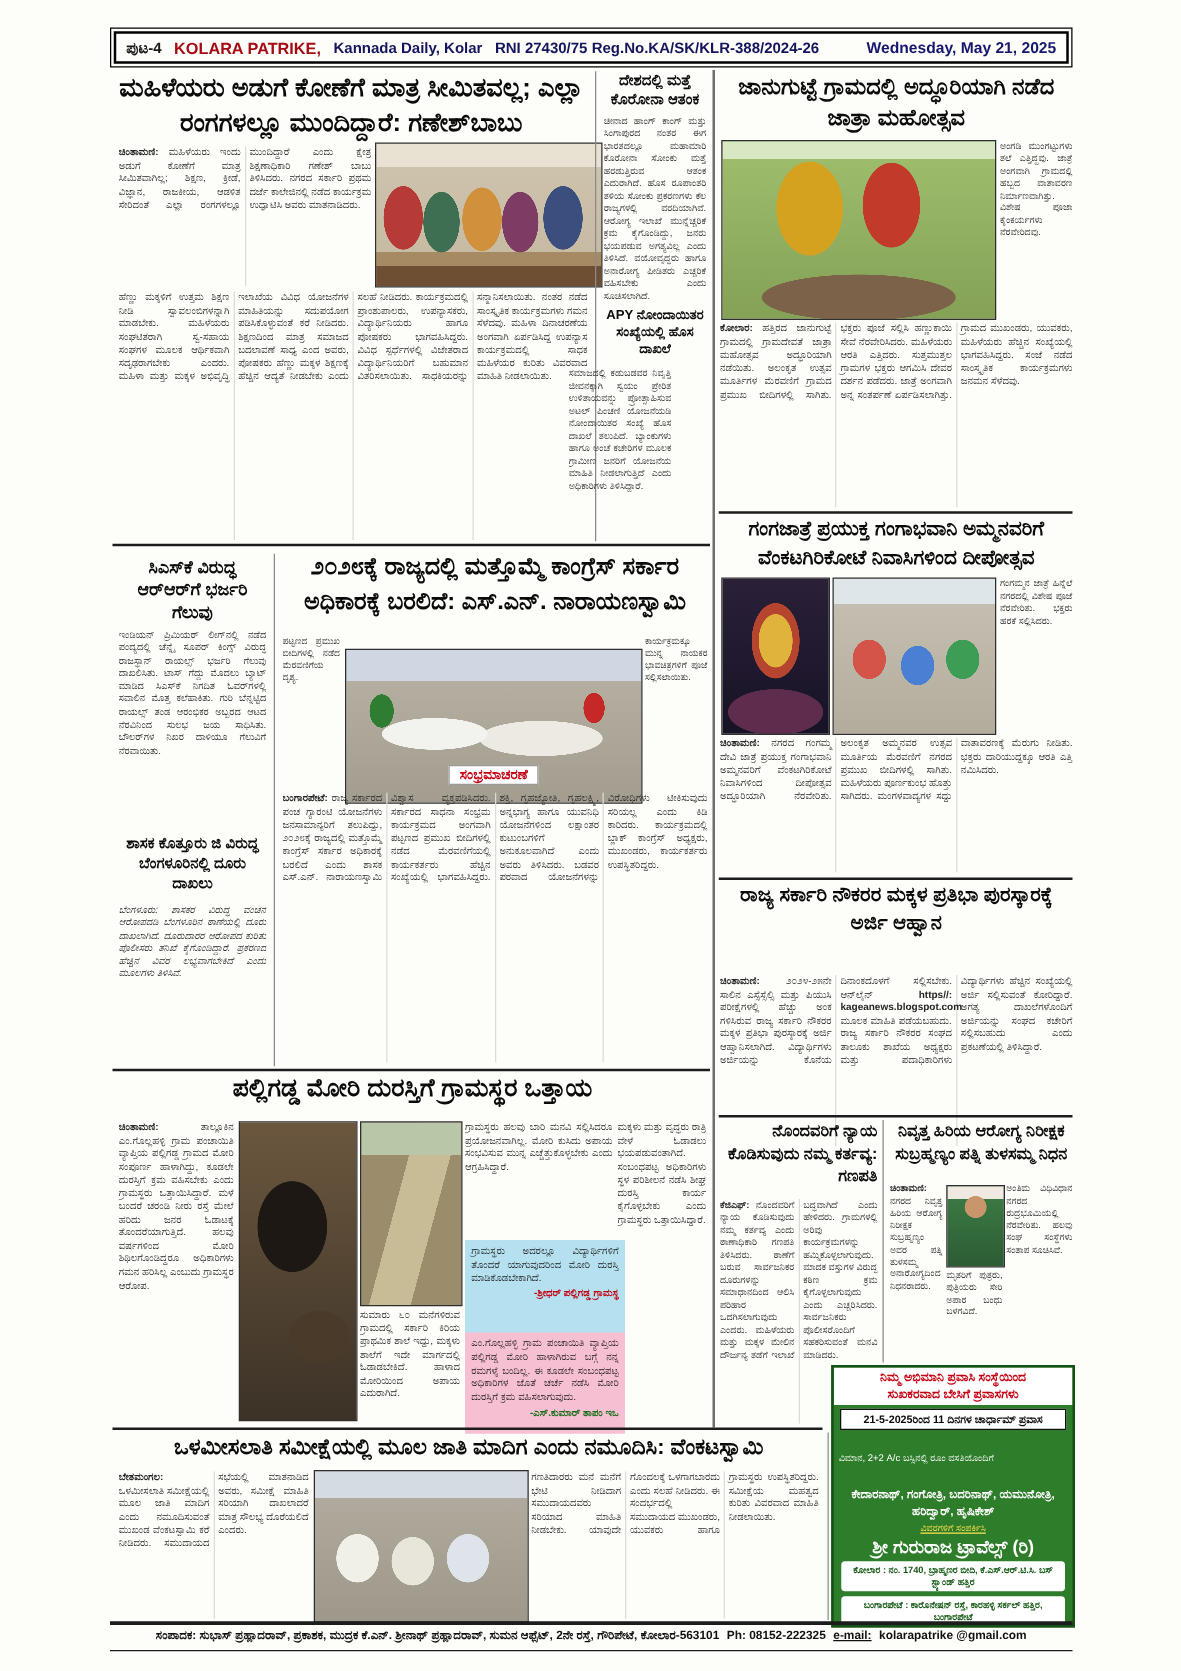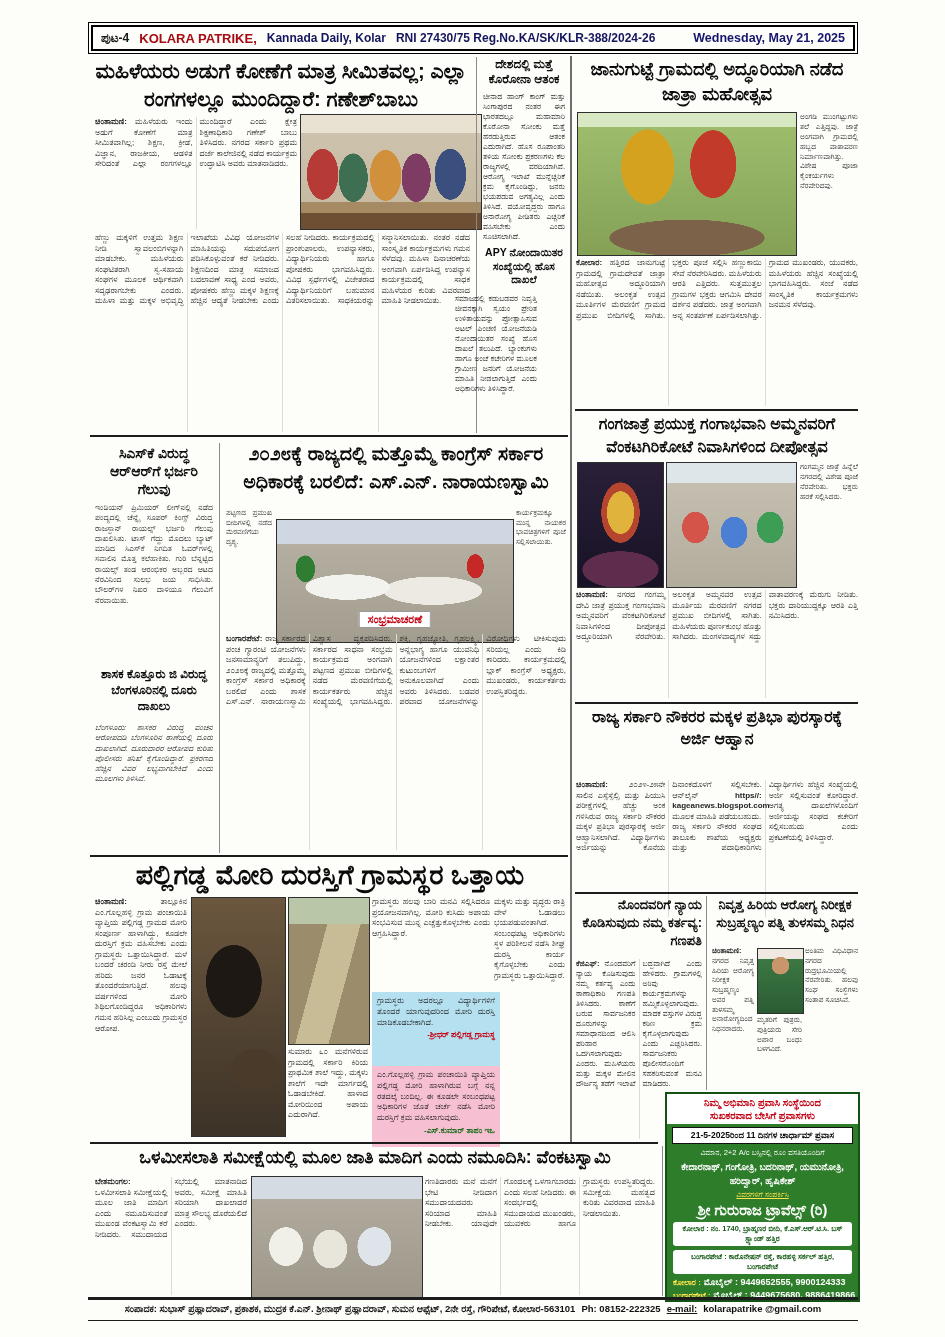--- a/index.html
+++ b/index.html
@@ -82,21 +82,21 @@
   .qbox{font-size:8px;line-height:1.35;text-align:justify;padding:4px 5px;overflow:hidden;}
   .qby{display:block;text-align:right;font-weight:bold;margin-top:2px;}
   .qby-red{color:#c40012;}
   .qby-green{color:#1b6e1b;}
   
   .ad{border:2px solid #145114;background:#2e7d2a;display:flex;flex-direction:column;overflow:hidden;}
   .ad-strip{background:#ffffff;color:#c40012;font-weight:bold;text-align:center;
             font-size:10px;line-height:1.25;padding:3px 2px 2px;}
   .ad-offer{background:#ffffff;border:1.5px solid #111;margin:3px 5px;padding:2px 1px;
             font-size:8.6px;font-weight:bold;text-align:center;color:#0a0a0a;}
-  .ad-amen{color:#ffffff;font-size:7.6px;text-align:center;margin:1px 4px;}
+  .ad-amen{color:#ffffff;font-size:7.6px;text-align:left;margin:15px 4px;}
   .ad-dest{color:#ffffff;font-weight:bold;font-size:9.4px;text-align:center;line-height:1.45;margin:1px 4px;}
   .ad-note{color:#ffe34d;font-size:7.6px;text-align:center;text-decoration:underline;margin-top:2px;}
   .ad-name{color:#ffffff;font-weight:bold;font-size:14.5px;text-align:center;margin:2px 0 1px;}
   .ad-addr{background:#ffffff;color:#155a15;font-weight:bold;font-size:7.4px;text-align:center;
            border-radius:3px;margin:2px 6px;padding:2px 3px;line-height:1.35;}
   .ad-phone{display:flex;align-items:baseline;gap:3px;margin:1px 6px;white-space:nowrap;}
   .ad-phone .lbl{color:#ffe34d;font-weight:bold;font-size:7.8px;}
   .ad-phone .num{color:#ffffff;font-weight:bold;font-size:9px;}
   
   .footer{display:flex;justify-content:center;gap:6px;font-size:9.5px;font-weight:bold;
@@ -174,35 +174,35 @@
   <div class="abs photo ph-procession" style="left:276px;top:507px;width:236px;height:122px;margin-top:12px;">
     <span class="banner">ಸಂಭ್ರಮಾಚರಣೆ</span>
   </div>
   <div class="abs bt" style="left:516px;top:508px;width:50px;height:122px;font-size:7.3px;">ಕಾರ್ಯಕ್ರಮಕ್ಕೂ ಮುನ್ನ ನಾಯಕರ ಭಾವಚಿತ್ರಗಳಿಗೆ ಪೂಜೆ ಸಲ್ಲಿಸಲಾಯಿತು.</div>
   <div class="abs bt cols4" style="left:226px;top:634px;width:340px;height:216px;">
     <b class="dateline">ಬಂಗಾರಪೇಟೆ:</b>
     <span>ರಾಜ್ಯ ಸರ್ಕಾರದ ಪಂಚ ಗ್ಯಾರಂಟಿ ಯೋಜನೆಗಳು ಜನಸಾಮಾನ್ಯರಿಗೆ ತಲುಪಿದ್ದು, ೨೦೨೮ಕ್ಕೆ ರಾಜ್ಯದಲ್ಲಿ ಮತ್ತೊಮ್ಮೆ ಕಾಂಗ್ರೆಸ್ ಸರ್ಕಾರ ಅಧಿಕಾರಕ್ಕೆ ಬರಲಿದೆ ಎಂದು ಶಾಸಕ ಎಸ್.ಎನ್. ನಾರಾಯಣಸ್ವಾಮಿ ವಿಶ್ವಾಸ ವ್ಯಕ್ತಪಡಿಸಿದರು. ಸರ್ಕಾರದ ಸಾಧನಾ ಸಂಭ್ರಮ ಕಾರ್ಯಕ್ರಮದ ಅಂಗವಾಗಿ ಪಟ್ಟಣದ ಪ್ರಮುಖ ಬೀದಿಗಳಲ್ಲಿ ನಡೆದ ಮೆರವಣಿಗೆಯಲ್ಲಿ ಕಾರ್ಯಕರ್ತರು ಹೆಚ್ಚಿನ ಸಂಖ್ಯೆಯಲ್ಲಿ ಭಾಗವಹಿಸಿದ್ದರು. ಶಕ್ತಿ, ಗೃಹಜ್ಯೋತಿ, ಗೃಹಲಕ್ಷ್ಮಿ, ಅನ್ನಭಾಗ್ಯ ಹಾಗೂ ಯುವನಿಧಿ ಯೋಜನೆಗಳಿಂದ ಲಕ್ಷಾಂತರ ಕುಟುಂಬಗಳಿಗೆ ಅನುಕೂಲವಾಗಿದೆ ಎಂದು ಅವರು ತಿಳಿಸಿದರು. ಬಡವರ ಪರವಾದ ಯೋಜನೆಗಳನ್ನು ವಿರೋಧಿಗಳು ಟೀಕಿಸುವುದು ಸರಿಯಲ್ಲ ಎಂದು ಕಿಡಿ ಕಾರಿದರು. ಕಾರ್ಯಕ್ರಮದಲ್ಲಿ ಬ್ಲಾಕ್ ಕಾಂಗ್ರೆಸ್ ಅಧ್ಯಕ್ಷರು, ಮುಖಂಡರು, ಕಾರ್ಯಕರ್ತರು ಉಪಸ್ಥಿತರಿದ್ದರು.</span>
   </div>
   <div class="abs rule" style="left:90px;top:855px;width:478px;height:1.5px;"></div>
 
-  <div class="abs hl" style="left:95px;top:860px;width:470px;height:30px;font-size:27px;">ಪಲ್ಲಿಗಡ್ಡ ಮೋರಿ ದುರಸ್ತಿಗೆ ಗ್ರಾಮಸ್ಥರ ಒತ್ತಾಯ</div>
+  <div class="abs hl" style="left:95px;top:860px;width:470px;height:30px;font-size:20px;">ಪಲ್ಲಿಗಡ್ಡ ಮೋರಿ ದುರಸ್ತಿಗೆ ಗ್ರಾಮಸ್ಥರ ಒತ್ತಾಯ</div>
   <div class="abs bt" style="left:95px;top:897px;width:92px;height:240px;">
     <b class="dateline">ಚಿಂತಾಮಣಿ:</b>
     <span>ತಾಲ್ಲೂಕಿನ ಎಂ.ಗೊಲ್ಲಹಳ್ಳಿ ಗ್ರಾಮ ಪಂಚಾಯಿತಿ ವ್ಯಾಪ್ತಿಯ ಪಲ್ಲಿಗಡ್ಡ ಗ್ರಾಮದ ಮೋರಿ ಸಂಪೂರ್ಣ ಹಾಳಾಗಿದ್ದು, ಕೂಡಲೇ ದುರಸ್ತಿಗೆ ಕ್ರಮ ವಹಿಸಬೇಕು ಎಂದು ಗ್ರಾಮಸ್ಥರು ಒತ್ತಾಯಿಸಿದ್ದಾರೆ. ಮಳೆ ಬಂದರೆ ಚರಂಡಿ ನೀರು ರಸ್ತೆ ಮೇಲೆ ಹರಿದು ಜನರ ಓಡಾಟಕ್ಕೆ ತೊಂದರೆಯಾಗುತ್ತಿದೆ. ಹಲವು ವರ್ಷಗಳಿಂದ ಮೋರಿ ಶಿಥಿಲಗೊಂಡಿದ್ದರೂ ಅಧಿಕಾರಿಗಳು ಗಮನ ಹರಿಸಿಲ್ಲ ಎಂಬುದು ಗ್ರಾಮಸ್ಥರ ಆರೋಪ.</span>
   </div>
   <div class="abs photo ph-burnt" style="left:191px;top:897px;width:93px;height:238px;"></div>
   <div class="abs photo ph-road" style="left:288px;top:897px;width:80px;height:146px;"></div>
   <div class="abs bt" style="left:288px;top:1047px;width:80px;height:90px;">ಸುಮಾರು ೬೦ ಮನೆಗಳಿರುವ ಗ್ರಾಮದಲ್ಲಿ ಸರ್ಕಾರಿ ಕಿರಿಯ ಪ್ರಾಥಮಿಕ ಶಾಲೆ ಇದ್ದು, ಮಕ್ಕಳು ಶಾಲೆಗೆ ಇದೇ ಮಾರ್ಗದಲ್ಲಿ ಓಡಾಡಬೇಕಿದೆ. ಹಾಳಾದ ಮೋರಿಯಿಂದ ಅಪಾಯ ಎದುರಾಗಿದೆ.</div>
   <div class="abs bt" style="left:372px;top:897px;width:118px;height:92px;">ಗ್ರಾಮಸ್ಥರು ಹಲವು ಬಾರಿ ಮನವಿ ಸಲ್ಲಿಸಿದರೂ ಪ್ರಯೋಜನವಾಗಿಲ್ಲ. ಮೋರಿ ಕುಸಿದು ಅಪಾಯ ಸಂಭವಿಸುವ ಮುನ್ನ ಎಚ್ಚೆತ್ತುಕೊಳ್ಳಬೇಕು ಎಂದು ಆಗ್ರಹಿಸಿದ್ದಾರೆ.</div>
   <div class="abs qbox" style="left:372px;top:992px;width:118px;height:71px;background:#b5e0ef;">
     <span>ಗ್ರಾಮಸ್ಥರು ಅದರಲ್ಲೂ ವಿದ್ಯಾರ್ಥಿಗಳಿಗೆ ತೊಂದರೆ ಯಾಗುವುದರಿಂದ ಮೋರಿ ದುರಸ್ತಿ ಮಾಡಿಕೊಡಬೇಕಾಗಿದೆ.</span>
     <span class="qby qby-red">-ಶ್ರೀಧರ್ ಪ‍ಲ್ಲಿಗಡ್ಡ ಗ್ರಾಮಸ್ಥ</span>
   </div>
   <div class="abs qbox" style="left:372px;top:1066px;width:118px;height:73px;background:#f6bfd2;">
-    <span>ಎಂ.ಗೊಲ್ಲಹಳ್ಳಿ ಗ್ರಾಮ ಪಂಚಾಯಿತಿ ವ್ಯಾಪ್ತಿಯ ಪಲ್ಲಿಗಡ್ಡ ಮೋರಿ ಹಾಳಾಗಿರುವ ಬಗ್ಗೆ ನನ್ನ ರತದಲ್ಕೆ ಬಂದಿಲ್ಲ. ಈ ಕೂಡಲೇ ಸಂಬಂಧಪಟ್ಟ ಅಧಿಕಾರಿಗಳ ಜೊತೆ ಚರ್ಚೆ ನಡೆಸಿ ಮೋರಿ ದುರಸ್ತಿಗೆ ಕ್ರಮ ವಹಿಸಲಾಗುವುದು.</span>
+    <span>ಎಂ.ಗೊಲ್ಲಹಳ್ಳಿ ಗ್ರಾಮ ಪಂಚಾಯಿತಿ ವ್ಯಾಪ್ತಿಯ ಪಲ್ಲಿಗಡ್ಡ ಮೋರಿ ಹಾಳಾಗಿರುವ ಬಗ್ಗೆ ನನ್ನ ರಮಗಳ್ಕೆ ಬಂದಿಲ್ಲ. ಈ ಕೂಡಲೇ ಸಂಬಂಧಪಟ್ಟ ಅಧಿಕಾರಿಗಳ ಜೊತೆ ಚರ್ಚೆ ನಡೆಸಿ ಮೋರಿ ದುರಸ್ತಿಗೆ ಕ್ರಮ ವಹಿಸಲಾಗುವುದು.</span>
     <span class="qby qby-green">-ಎಸ್.ಕುಮಾರ್ ತಾಪಂ ಇಒ</span>
   </div>
   <div class="abs bt" style="left:494px;top:897px;width:71px;height:240px;">ಮಕ್ಕಳು ಮತ್ತು ವೃದ್ಧರು ರಾತ್ರಿ ವೇಳೆ ಓಡಾಡಲು ಭಯಪಡುವಂತಾಗಿದೆ. ಸಂಬಂಧಪಟ್ಟ ಅಧಿಕಾರಿಗಳು ಸ್ಥಳ ಪರಿಶೀಲನೆ ನಡೆಸಿ ಶೀಘ್ರ ದುರಸ್ತಿ ಕಾರ್ಯ ಕೈಗೊಳ್ಳಬೇಕು ಎಂದು ಗ್ರಾಮಸ್ಥರು ಒತ್ತಾಯಿಸಿದ್ದಾರೆ.</div>
   <div class="abs rule" style="left:90px;top:1142px;width:568px;height:2px;"></div>
 
   <div class="abs sub-hl" style="left:576px;top:896px;width:126px;height:60px;font-size:13px;line-height:1.4;text-align:right;">ನೊಂದವರಿಗೆ ನ್ಯಾಯ ಕೊಡಿಸುವುದು ನಮ್ಮ ಕರ್ತವ್ಯ: ಗಣಪತಿ</div>
   <div class="abs bt cols2" style="left:576px;top:959px;width:126px;height:180px;font-size:7.6px;">
     <b class="dateline">ಕೆಜಿಎಫ್:</b>
     <span>ನೊಂದವರಿಗೆ ನ್ಯಾಯ ಕೊಡಿಸುವುದು ನಮ್ಮ ಕರ್ತವ್ಯ ಎಂದು ಠಾಣಾಧಿಕಾರಿ ಗಣಪತಿ ತಿಳಿಸಿದರು. ಠಾಣೆಗೆ ಬರುವ ಸಾರ್ವಜನಿಕರ ದೂರುಗಳನ್ನು ಸಮಾಧಾನದಿಂದ ಆಲಿಸಿ ಪರಿಹಾರ ಒದಗಿಸಲಾಗುವುದು ಎಂದರು. ಮಹಿಳೆಯರು ಮತ್ತು ಮಕ್ಕಳ ಮೇಲಿನ ದೌರ್ಜನ್ಯ ತಡೆಗೆ ಇಲಾಖೆ ಬದ್ಧವಾಗಿದೆ ಎಂದು ಹೇಳಿದರು. ಗ್ರಾಮಗಳಲ್ಲಿ ಅರಿವು ಕಾರ್ಯಕ್ರಮಗಳನ್ನು ಹಮ್ಮಿಕೊಳ್ಳಲಾಗುವುದು. ಮಾದಕ ವಸ್ತುಗಳ ವಿರುದ್ಧ ಕಠಿಣ ಕ್ರಮ ಕೈಗೊಳ್ಳಲಾಗುವುದು ಎಂದು ಎಚ್ಚರಿಸಿದರು. ಸಾರ್ವಜನಿಕರು ಪೊಲೀಸರೊಂದಿಗೆ ಸಹಕರಿಸುವಂತೆ ಮನವಿ ಮಾಡಿದರು.</span>
   </div>

